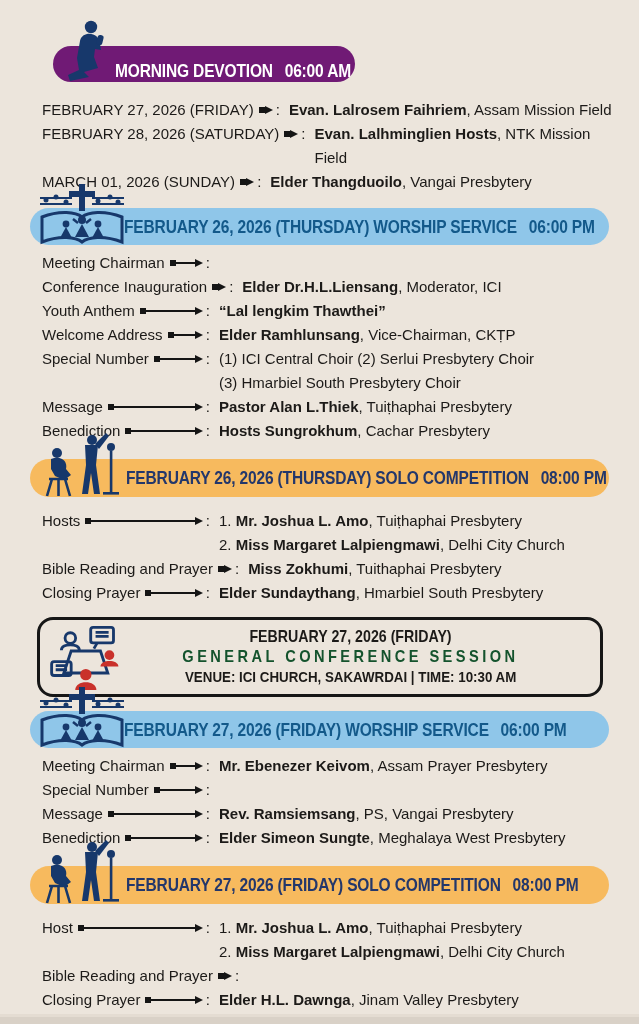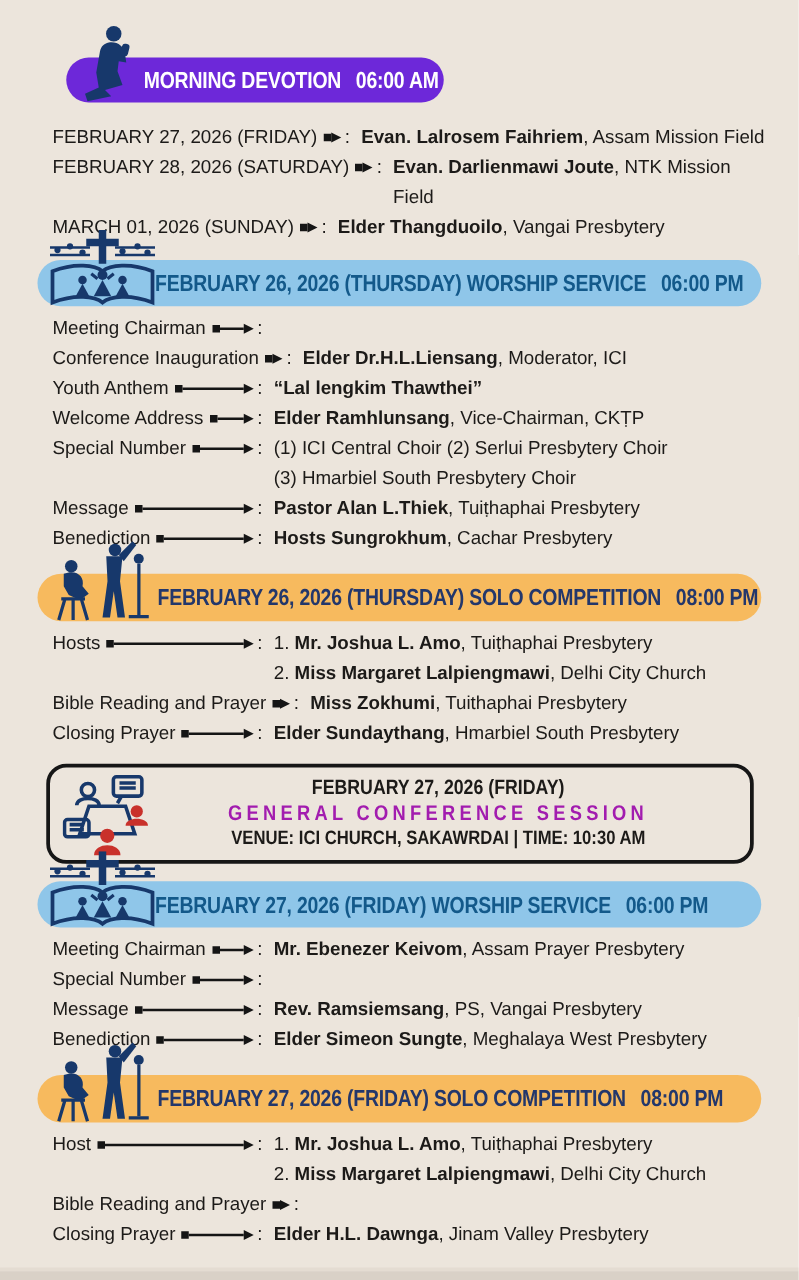--- a/index.html
+++ b/index.html
@@ -2,23 +2,23 @@
 <html><head>
 <meta charset="utf-8">
 <style>
   html,body{margin:0;padding:0;}
   .page{
     width:639px;height:1024px;background:#ece5dc;position:relative;overflow:hidden;
     font-family:"Liberation Sans",sans-serif;color:#1c1a18;
   }
   
   .banner{position:relative;height:36px;border-radius:19px;display:flex;align-items:center;}
-  .banner.orange{background:#6d28d9;margin:46px 0 16px 53px;width:302px;}
+  .banner.orange{background:#701a75;margin:46px 0 16px 53px;width:302px;align-items:flex-end;}
   .banner.blue{background:#8fc6e9;margin:14px 30px 0 30px;height:37px;}
-  .banner.yellow{background:#f7ba5e;margin:16px 30px 0 30px;height:38px;}
+  .banner.yellow{background:#f7ba5e;margin:16px 30px 12px 30px;height:38px;}
   .banner .bicon{position:absolute;display:block;}
   .btxt{white-space:nowrap;font-weight:bold;font-size:18.5px;letter-spacing:-.2px;
         transform:scaleX(.84);transform-origin:0 50%;display:flex;align-items:baseline;}
   .banner.orange .btxt{color:#ffffff;margin-left:62px;}
   .banner.blue .btxt{color:#13598a;margin-left:94px;}
   .banner.yellow .btxt{color:#23376b;margin-left:96px;}
   .btime{margin-left:14px;}
   
   .rows{margin:6px 26px 0 42px;font-size:15px;line-height:24px;}
   .row{display:flex;align-items:flex-start;}
@@ -32,21 +32,21 @@
       border-bottom:4px solid transparent;flex:0 0 auto;}
   .col{margin-left:1px;}
   .val{flex:1;padding-left:9px;}
   .vline b{font-weight:bold;}
   
   .confbox{width:474px;margin:12px auto 0;border:3px solid #161616;border-radius:16px;
            position:relative;padding:7px 12px 8px 74px;text-align:center;background:#ece5dc;}
   .confbox .cicon{position:absolute;left:10px;top:5px;}
   .cond{display:inline-block;transform:scaleX(.86);white-space:nowrap;}
   .cb-date{font-size:16.5px;font-weight:bold;text-decoration:underline;text-decoration-thickness:2px;}
-  .cb-title{font-size:17px;font-weight:bold;color:#a21caf;letter-spacing:4px;margin-top:1px;}
+  .cb-title{font-size:17px;font-weight:bold;color:#14532d;letter-spacing:4px;margin-top:1px;}
   .cb-venue{font-size:15.5px;font-weight:bold;margin-top:1px;}
   .bottom-strip{position:absolute;left:0;bottom:0;width:100%;height:7px;background:#d9d1c7;}
   .bottom-strip2{position:absolute;left:0;bottom:7px;width:100%;height:3px;background:#e4dcd2;}
 </style>
 </head>
 <body>
 
 <div class="page">
 
   <div class="banner orange">
@@ -84,21 +84,21 @@
       <div class="lead">
           <span class="lbl">FEBRUARY 28, 2026 (SATURDAY)</span>
           <span class="arrow">
             <span class="sq"></span>
             <span class="ln"></span>
             <span class="ah"></span>
           </span>
           <span class="col">:</span>
         </div>
       <div class="val">
-          <div class="vline"><span></span><b>Evan. Darlienmawi Joute</b><span>, NTK Mission Field</span></div>
+          <div class="vline"><span></span><b>Evan. Lalhminglien Hosts</b><span>, NTK Mission Field</span></div>
         </div>
     </div>
     <div class="row">
       <div class="lead">
           <span class="lbl">MARCH 01, 2026 (SUNDAY)</span>
           <span class="arrow">
             <span class="sq"></span>
             <span class="ln"></span>
             <span class="ah"></span>
           </span>

